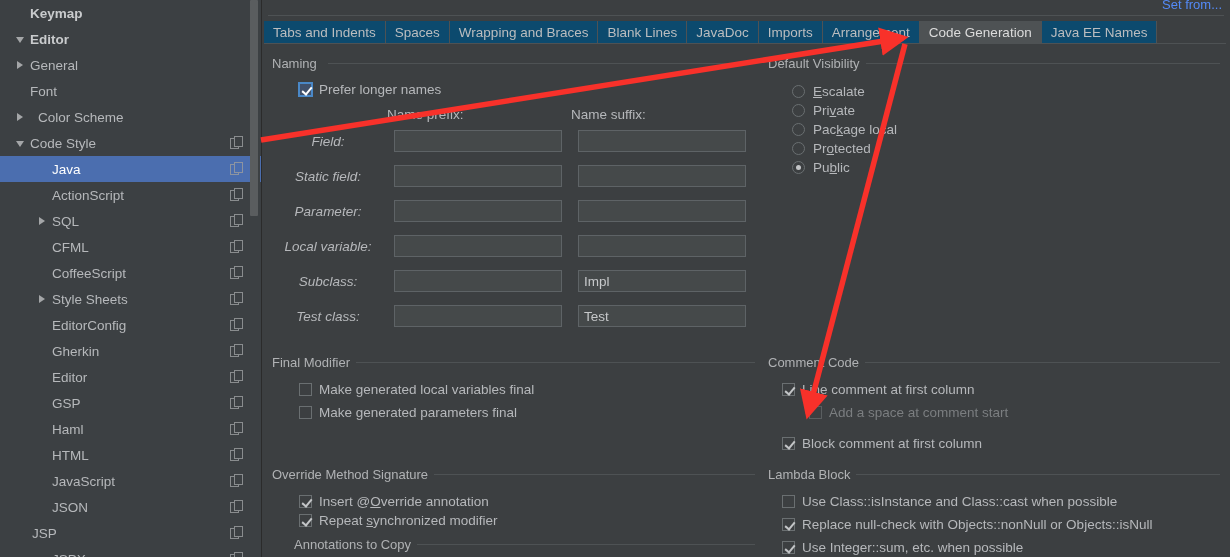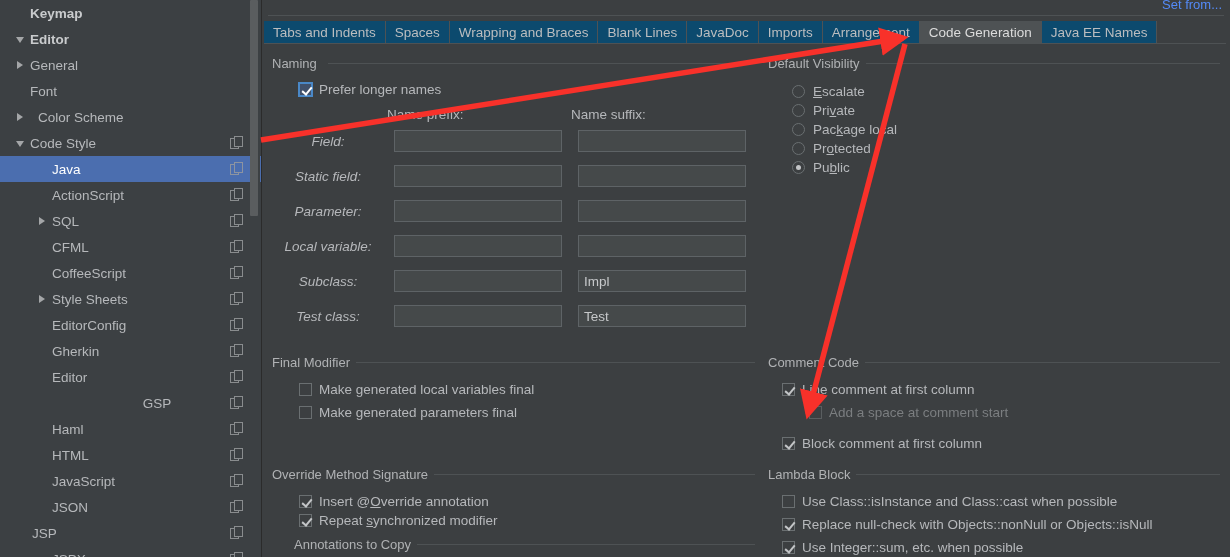--- a/index.html
+++ b/index.html
@@ -326,21 +326,21 @@
             <i class="b"></i>
           </span>
         </div>
         <div class="tree-row" style="padding-left: 52px;">
           <span class="tree-label">Editor</span>
           <span class="copy-icon">
             <i class="a"></i>
             <i class="b"></i>
           </span>
         </div>
-        <div class="tree-row" style="padding-left: 52px; justify-content: center;">
+        <div class="tree-row" style="padding-left: 52px;">
           <span class="tree-label">GSP</span>
           <span class="copy-icon">
             <i class="a"></i>
             <i class="b"></i>
           </span>
         </div>
         <div class="tree-row" style="padding-left: 52px;">
           <span class="tree-label">Haml</span>
           <span class="copy-icon">
             <i class="a"></i>

